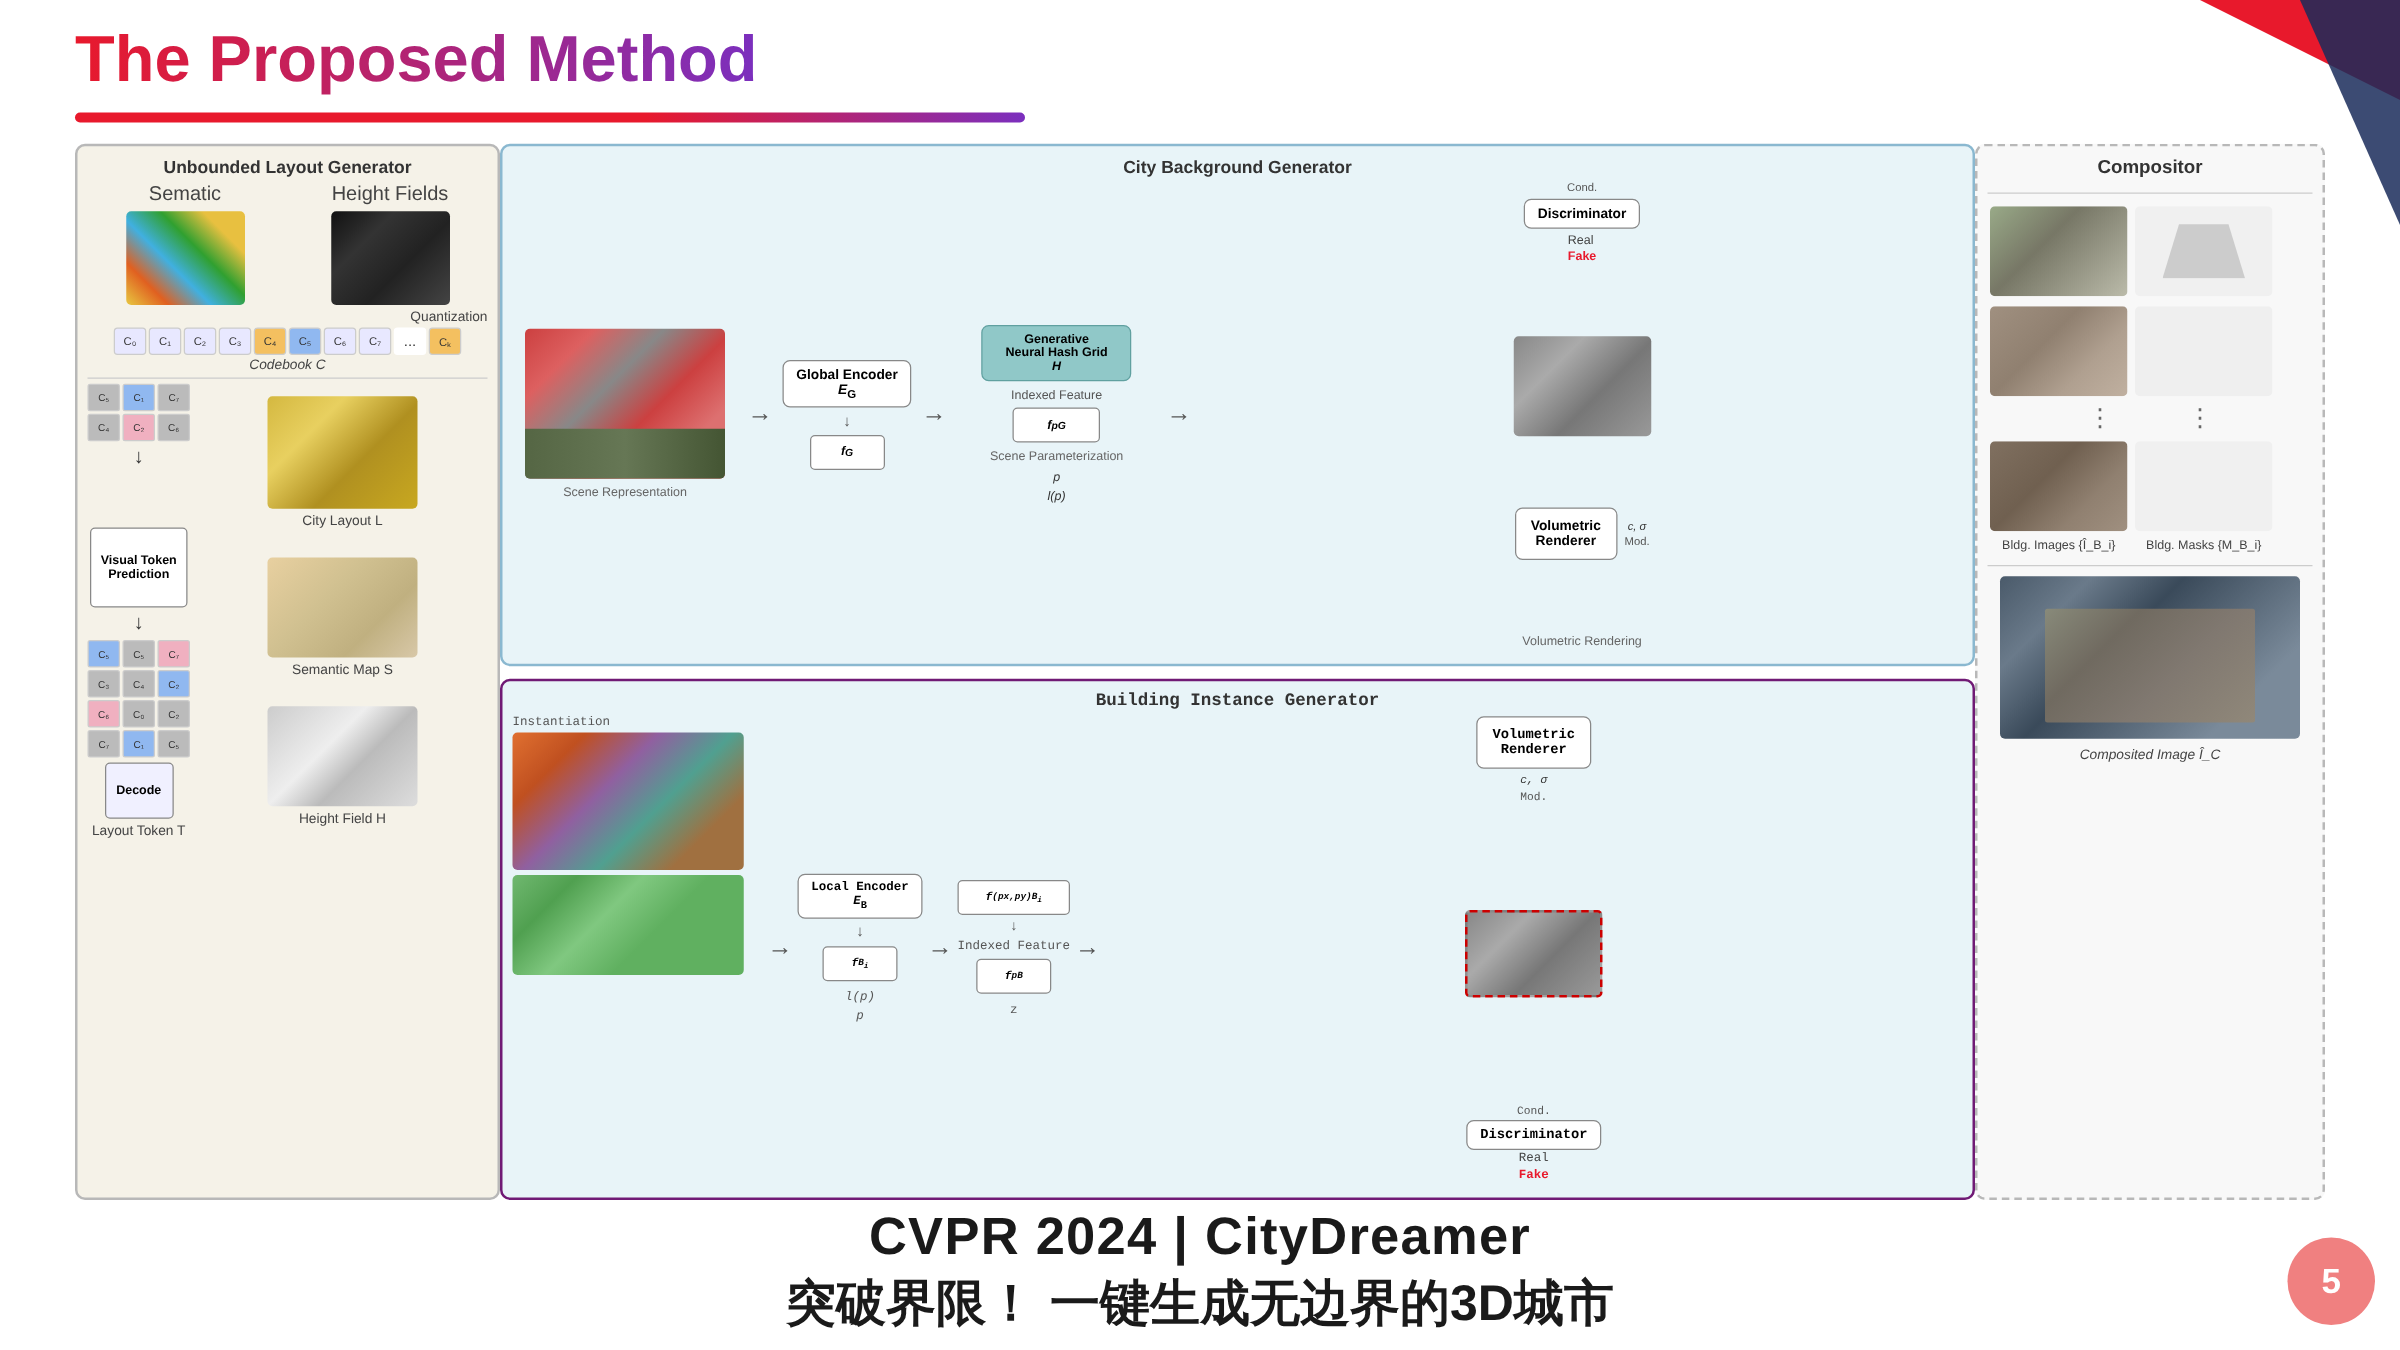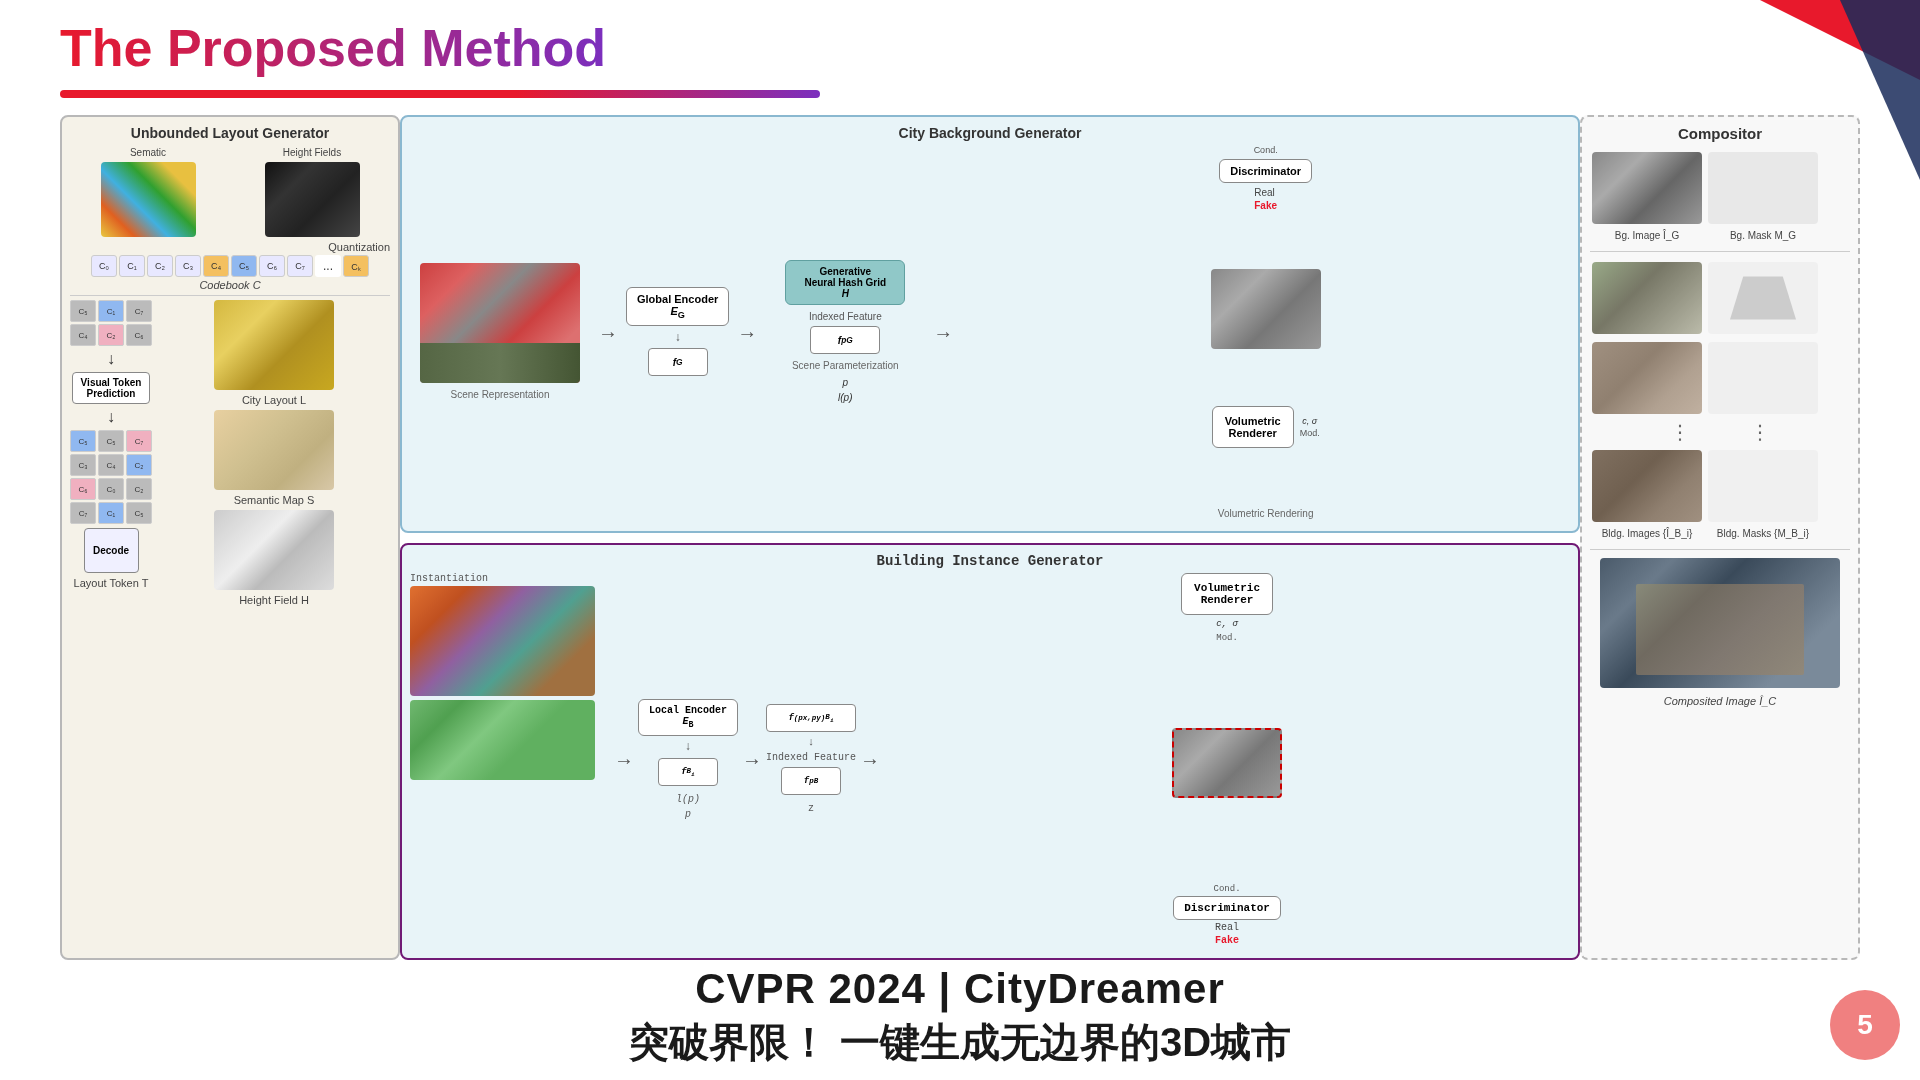--- a/index.html
+++ b/index.html
@@ -249,21 +249,21 @@
 
     
     .sematic-row {
       display: flex;
       gap: 8px;
       justify-content: space-around;
       margin-bottom: 4px;
     }
 
     .sematic-label {
-      font-size: 10px;
+      font-size: 16px;
       text-align: center;
       color: #444;
     }
 
     .sematic-img {
       width: 95px;
       height: 75px;
       border-radius: 4px;
       overflow: hidden;
     }
@@ -357,25 +357,26 @@
     .token-cell.pink { background: #f0b0c0; }
 
     .arrow-down {
       font-size: 16px;
       color: #333;
     }
 
     .vtk-box {
       border: 1.5px solid #888;
       border-radius: 4px;
-      padding: 4px 8px;
+      padding: 20px 8px;
       text-align: center;
       font-size: 10px;
       font-weight: bold;
       background: white;
+      margin-top: 43px;
     }
 
     .city-layout-3d {
       width: 120px;
       height: 90px;
       background: linear-gradient(135deg, #d4b840 0%, #e8d060 30%, #b09020 60%, #c8a820 100%);
       border-radius: 4px;
       position: relative;
     }
 
@@ -843,34 +844,20 @@
           </div>
         </div>
       </div>
     </div>
 
   </div>
 
   <div class="panel-right">
     <div class="compositor-title">Compositor</div>
 
-    <div class="comp-row">
-      <div class="flex-col">
-        <div class="comp-image">
-          <div class="img-aerial"></div>
-        </div>
-        <div class="comp-image-label">Bg. Image Î_G</div>
-      </div>
-      <div class="flex-col">
-        <div class="comp-image">
-          <div class="img-mask-white"></div>
-        </div>
-        <div class="comp-image-label">Bg. Mask M_G</div>
-      </div>
-    </div>
 
     <hr class="divider-line">
 
     <div class="comp-row">
       <div class="flex-col">
         <div class="comp-image">
           <div class="img-building-small"></div>
         </div>
       </div>
       <div class="flex-col">

